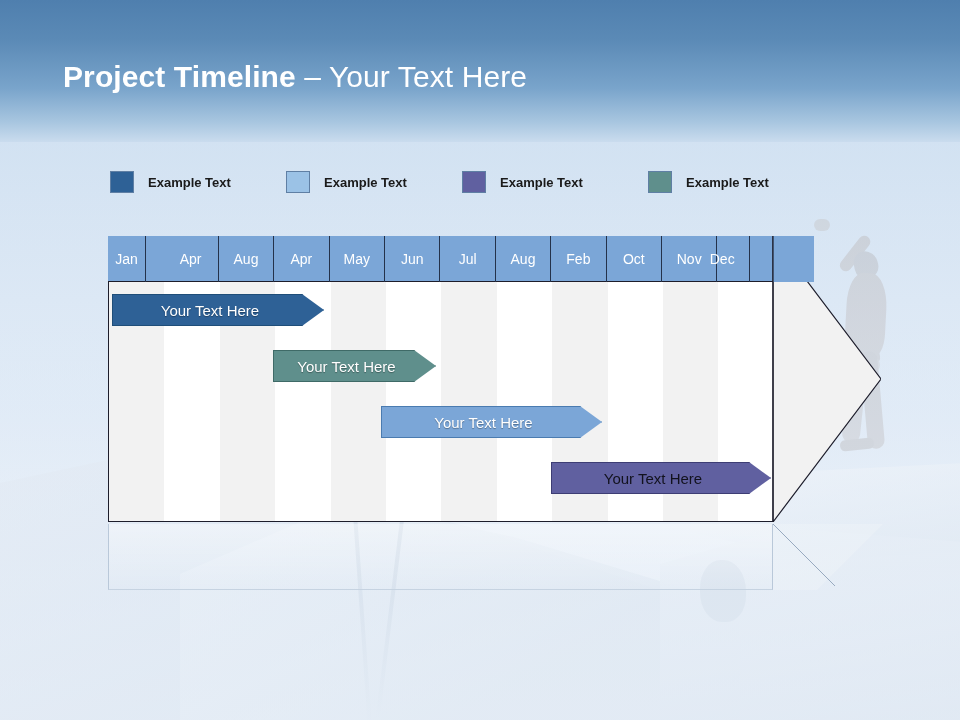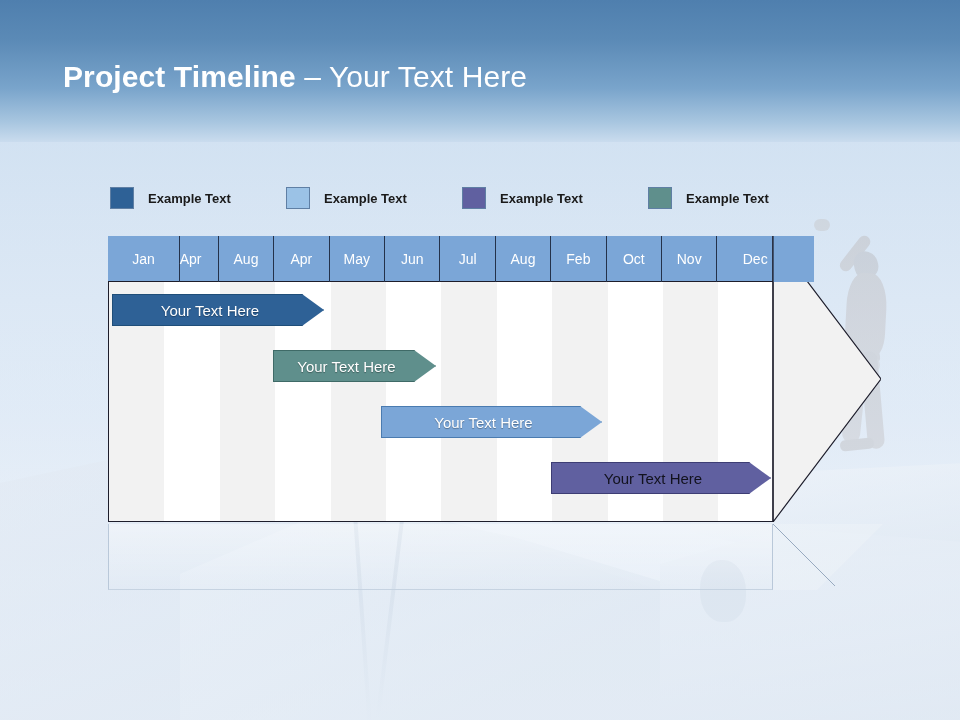--- a/index.html
+++ b/index.html
@@ -86,21 +86,21 @@
   #title {
     position:absolute; left:63px; top:60px;
     font-size:30px; color:#ffffff; white-space:nowrap; letter-spacing:.1px;
   }
   #title .strong { font-weight:bold; }
   #title .dash { font-weight:normal; }
   #title .light { font-weight:normal; }
 
   
   #legend { position:absolute; left:0; top:170px; width:960px; height:24px; }
-  .legend-item { position:absolute; top:16px; height:24px; display:flex; align-items:center;text-align:right; }
+  .legend-item { position:absolute; top:0; height:24px; display:flex; align-items:center;text-align:right; }
   .legend-swatch { width:24px; height:22px; border:1px solid #5f7fa4; }
   .legend-label { margin-left:14px; font-size:13px; font-weight:bold; color:#1a1a1a; white-space:nowrap; }
 
   
   #chart { position:absolute; left:108px; top:236px; width:665px; height:286px; }
   .grid { position:absolute; inset:0; border:1px solid #1d1d2b; border-right:none; background:#ffffff; }
   .col { position:absolute; top:0; height:100%; }
   .col.alt { background:#f2f2f2; }
 
   .hdr-row { position:absolute; left:0; top:0; width:100%; height:46px; background:#7ba6d7;
@@ -187,32 +187,32 @@
       <div class="col alt" style="left: 221.6px; width: 55.4px;"></div>
       <div class="col" style="left: 277px; width: 55.4px;"></div>
       <div class="col alt" style="left: 332.4px; width: 55.4px;"></div>
       <div class="col" style="left: 387.8px; width: 55.4px;"></div>
       <div class="col alt" style="left: 443.2px; width: 55.4px;"></div>
       <div class="col" style="left: 498.6px; width: 55.4px;"></div>
       <div class="col alt" style="left: 554px; width: 55.4px;"></div>
       <div class="col" style="left: 609.4px; width: 55.4px;"></div>
     </div>
   <div class="hdr-row">
-      <div class="hdr-cell" style="left: 0px; width: 72px;">Jan</div>
+      <div class="hdr-cell" style="left: 0px; width: 38px;">Jan</div>
       <div class="hdr-cell" style="left: 55.4px; width: 55.4px;">Apr</div>
       <div class="hdr-cell" style="left: 110.8px; width: 55.4px;">Aug</div>
       <div class="hdr-cell" style="left: 166.2px; width: 55.4px;">Apr</div>
       <div class="hdr-cell" style="left: 221.6px; width: 55.4px;">May</div>
       <div class="hdr-cell" style="left: 277px; width: 55.4px;">Jun</div>
       <div class="hdr-cell" style="left: 332.4px; width: 55.4px;">Jul</div>
       <div class="hdr-cell" style="left: 387.8px; width: 55.4px;">Aug</div>
       <div class="hdr-cell" style="left: 443.2px; width: 55.4px;">Feb</div>
       <div class="hdr-cell" style="left: 498.6px; width: 55.4px;">Oct</div>
       <div class="hdr-cell" style="left: 554px; width: 55.4px;">Nov</div>
-      <div class="hdr-cell" style="left: 620px; width: 55.4px;">Dec</div>
+      <div class="hdr-cell" style="left: 587px; width: 55.4px;">Dec</div>
       <div class="hdr-tail" style="left: 664.8px; width: 41px;"></div>
     </div>
 </div>
 
 <svg id="bigarrow" viewBox="0 0 773 286" preserveAspectRatio="none">
   <polygon points="665,0 773,143 665,286" fill="#f2f2f2" stroke="#1d1d2b" stroke-width="1.2"></polygon>
   <polygon points="665,0 706,0 706,46 665,46" fill="#7ba6d7" stroke="none"></polygon>
   <line x1="665" y1="0" x2="665" y2="286" stroke="#1d1d2b" stroke-width="1.2"></line>
 </svg>
 

